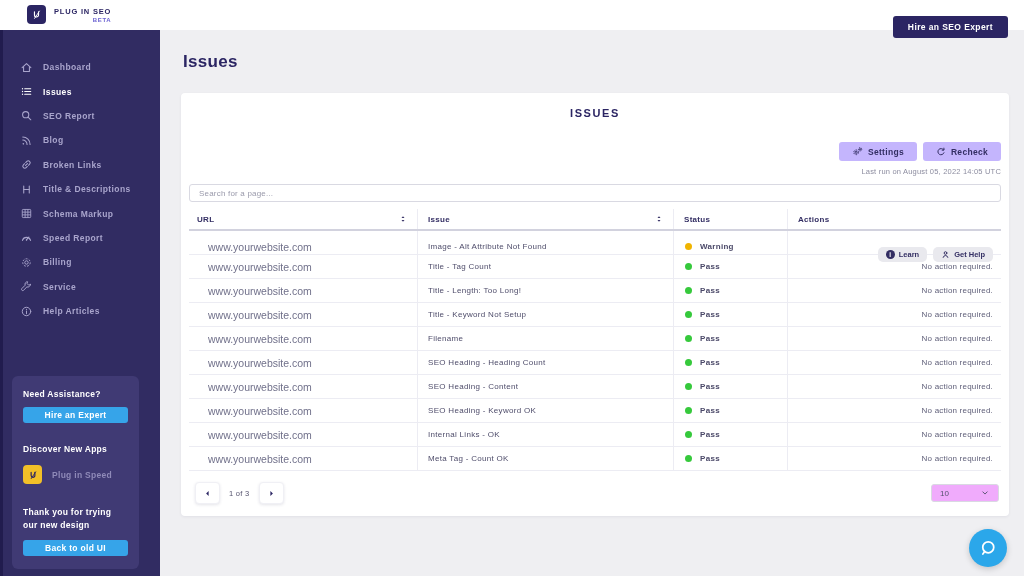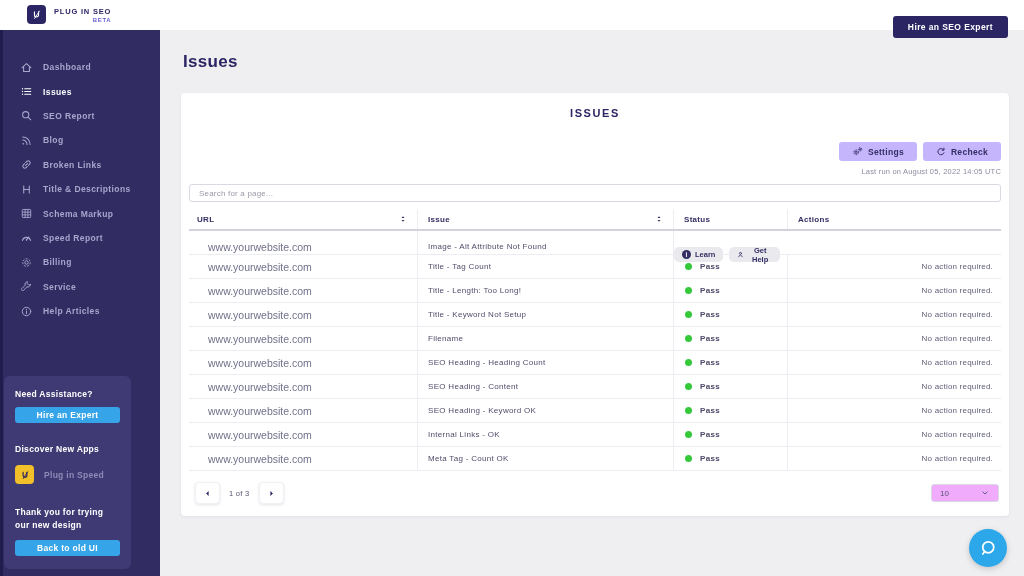--- a/index.html
+++ b/index.html
@@ -15,21 +15,21 @@
   .brand-beta { font-size:6px; font-weight:700; letter-spacing:0.6px; color:#6c63d2; margin-top:1px; }
   .hire-seo-btn { position:absolute; right:16px; top:16px; height:22px; padding:0 15px; background:#2b2563; color:#fff; border:none; border-radius:3px; font-family:inherit; font-size:8.5px; font-weight:700; letter-spacing:0.4px; cursor:pointer; }
 
   
   .sidebar { position:absolute; left:0; top:30px; width:160px; height:546px; background:#312c62; box-shadow: inset 3px 0 0 #211c4e; }
   .nav { padding-top:25px; }
   .nav-item { display:flex; align-items:center; gap:10px; height:24.4px; padding-left:20px; color:#a9a5cc; font-size:8.5px; font-weight:600; letter-spacing:0.4px; cursor:pointer; }
   .nav-item.active { color:#ffffff; font-weight:700; }
   .nav-item svg { flex:0 0 auto; }
 
-  .assist-panel { position:absolute; left:4px; top:346px; width:127px; border-radius:6px; background:#403a74; padding:13px 11px 13px 11px; }
+  .assist-panel { position:absolute; left:12px; top:346px; width:127px; border-radius:6px; background:#403a74; padding:13px 11px 13px 11px; }
   .panel-heading { color:#ffffff; font-size:8.5px; font-weight:700; letter-spacing:0.3px; }
   .blue-btn { display:block; width:100%; height:16px; margin-top:8px; background:#36a4e9; color:#fff; border:none; border-radius:3px; font-family:inherit; font-size:8.5px; font-weight:700; letter-spacing:0.3px; cursor:pointer; }
   .discover { margin-top:21px; }
   .app-row { display:flex; align-items:center; gap:10px; margin-top:11px; cursor:pointer; }
   .app-badge { width:19px; height:19px; border-radius:4px; background:#f2c028; display:flex; align-items:center; justify-content:center; }
   .app-label { color:#8f8ab8; font-size:8.5px; font-weight:600; letter-spacing:0.3px; }
   .thanks { margin-top:22px; color:#ffffff; font-size:8.5px; font-weight:600; line-height:1.55; letter-spacing:0.3px; }
 
   
   .main { position:absolute; left:160px; top:30px; width:864px; height:546px; background:#efeff2; }
@@ -253,20 +253,24 @@
           <span>Status</span>
         </div>
         <div class="th th-actions">
           <span>Actions</span>
         </div>
       </div>
 
       <div class="t-row">
         <div class="td td-url">www.yourwebsite.com</div>
         <div class="td td-issue">Image - Alt Attribute Not Found</div>
+        <div class="td td-status">
+            <span class="dot warn"></span>
+            <span>Warning</span>
+          </div>
         <div class="td td-actions">
           <button class="mini-btn">
               <span class="circle-i"></span>
               <span>Learn</span>
             </button>
           <button class="mini-btn">
               <svg width="9" height="9" viewBox="0 0 16 16" fill="none" stroke="#332e63" stroke-width="1.7" stroke-linecap="round">
                 <circle cx="8" cy="5.4" r="2.4"></circle>
                 <path d="M3.8 13.2 a4.3 4.3 0 0 1 8.4 0"></path>
               </svg>

